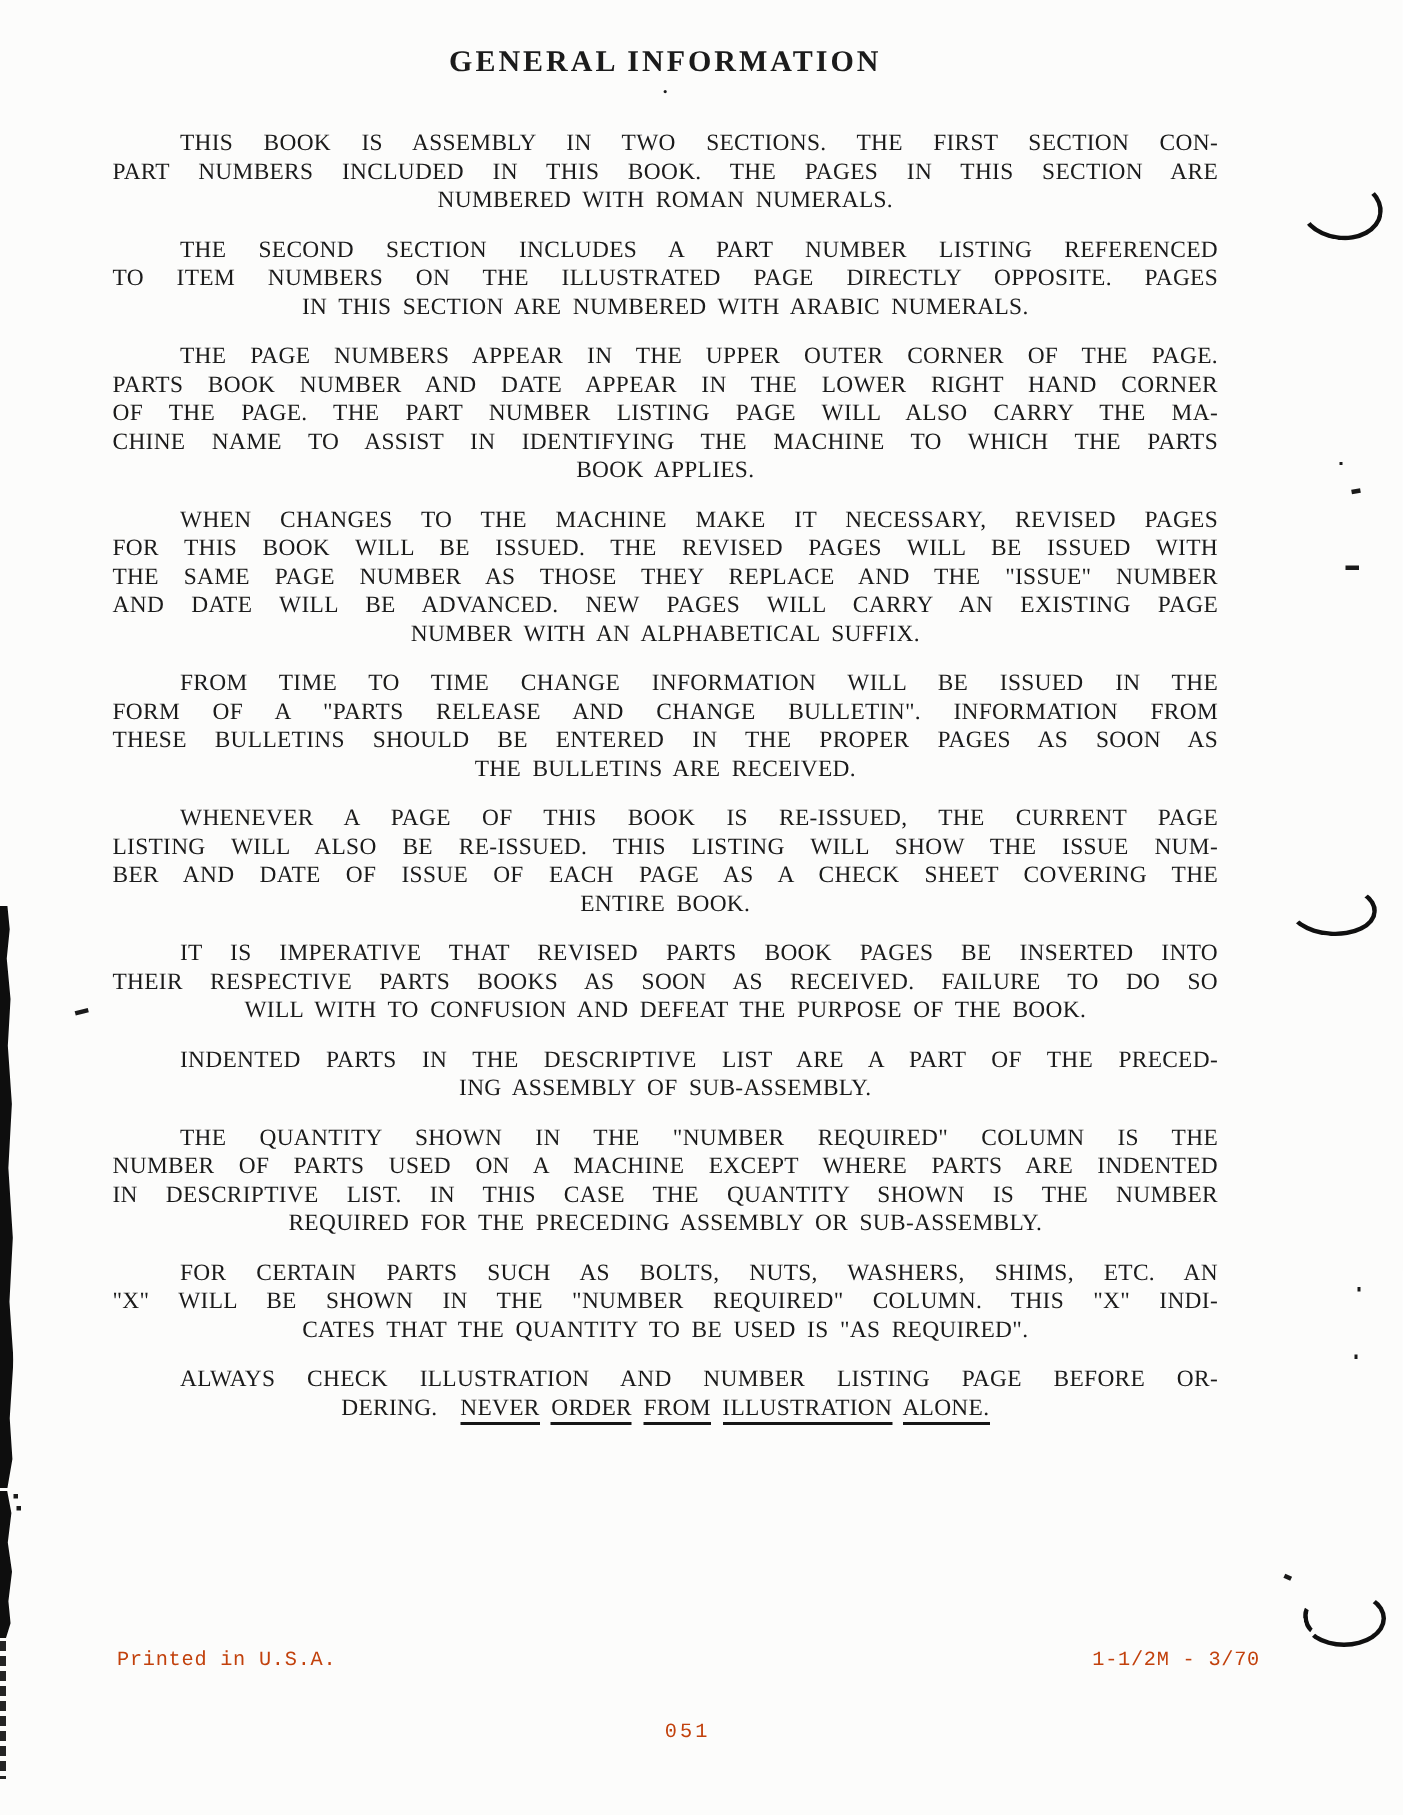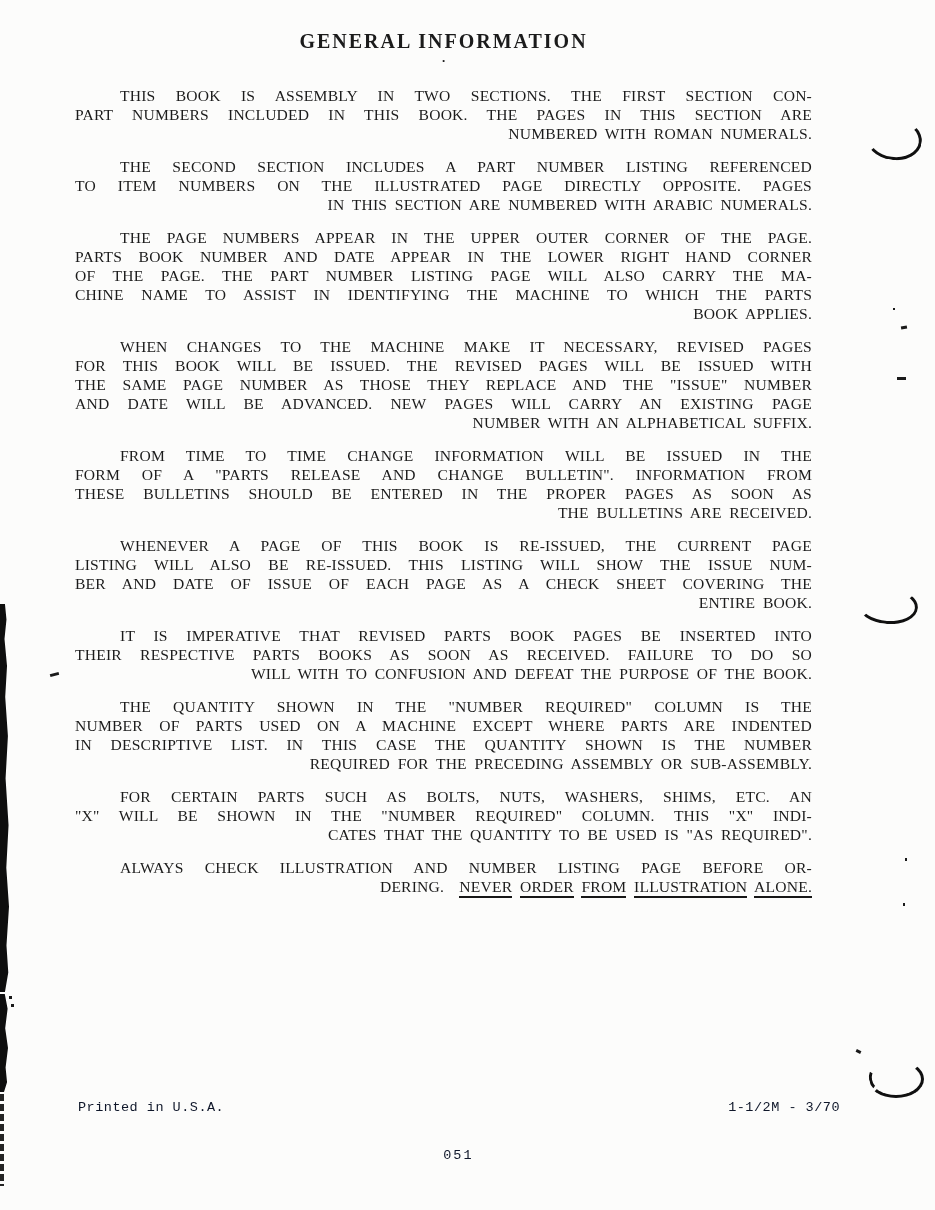--- a/index.html
+++ b/index.html
@@ -22,27 +22,27 @@
     position:absolute;top:50px;left:75px;width:737px;
     text-align:center;font-size:13px;font-weight:bold;
   }
   .body-text{
     position:absolute;top:86px;left:75px;width:737px;
     font-size:15.6px;line-height:19px;
     word-spacing:3.5px;letter-spacing:0.2px;
   }
   .para{margin-bottom:14px;}
   .line.just{text-align:justify;text-align-last:justify;}
-  .line.last{text-align:right;white-space:pre-wrap;}
+  .line.last{text-align:center;white-space:pre-wrap;}
   .line.first{text-indent:45px;}
   .uw{border-bottom:2.5px solid #161616;padding-bottom:1px;}
   .footer{
     position:absolute;top:1100px;left:78px;width:762px;height:18px;
     font-family:"Liberation Mono",monospace;
-    font-size:13.5px;letter-spacing:0.5px;color:#0f172a;
+    font-size:13.5px;letter-spacing:0.5px;color:#c2410c;
   }
   .footer .f-left{position:absolute;left:0;top:0;}
   .footer .f-center{position:absolute;left:50%;transform:translateX(-52%);top:0;letter-spacing:2px;margin-top:48px;}
   .footer .f-right{position:absolute;right:0;top:0;}
   
   .left-bar{position:absolute;left:0;background:#0e0e0e;}
   .bar1{top:604px;width:9px;height:388px;
     clip-path:polygon(0 0,55% 0,72% 4%,50% 9%,78% 16%,58% 24%,88% 34%,62% 45%,95% 57%,70% 68%,100% 78%,72% 88%,92% 95%,55% 100%,0 100%);}
   .bar2{top:994px;width:8px;height:98px;
     clip-path:polygon(0 0,60% 0,95% 15%,65% 35%,100% 55%,70% 75%,88% 90%,50% 100%,0 100%);}
@@ -103,20 +103,24 @@
         <div class="line just">LISTING WILL ALSO BE RE-ISSUED. THIS LISTING WILL SHOW THE ISSUE NUM-</div>
         <div class="line just">BER AND DATE OF ISSUE OF EACH PAGE AS A CHECK SHEET COVERING THE</div>
         <div class="line last">ENTIRE BOOK.</div>
       </div>
       <div class="para">
         <div class="line just first">IT IS IMPERATIVE THAT REVISED PARTS BOOK PAGES BE INSERTED INTO</div>
         <div class="line just">THEIR RESPECTIVE PARTS BOOKS AS SOON AS RECEIVED.  FAILURE TO DO SO</div>
         <div class="line last">WILL WITH TO CONFUSION AND DEFEAT THE PURPOSE OF THE BOOK.</div>
       </div>
       <div class="para">
+        <div class="line just first">INDENTED PARTS IN THE DESCRIPTIVE LIST ARE A PART OF THE PRECED-</div>
+        <div class="line last">ING ASSEMBLY OF SUB-ASSEMBLY.</div>
+      </div>
+      <div class="para">
         <div class="line just first">THE QUANTITY SHOWN IN THE "NUMBER REQUIRED" COLUMN IS THE</div>
         <div class="line just">NUMBER OF PARTS USED ON A MACHINE EXCEPT WHERE PARTS ARE INDENTED</div>
         <div class="line just">IN DESCRIPTIVE LIST.  IN THIS CASE THE QUANTITY SHOWN IS THE NUMBER</div>
         <div class="line last">REQUIRED FOR THE PRECEDING ASSEMBLY OR SUB-ASSEMBLY.</div>
       </div>
       <div class="para">
         <div class="line just first">FOR CERTAIN PARTS SUCH AS BOLTS, NUTS, WASHERS, SHIMS, ETC. AN</div>
         <div class="line just">"X" WILL BE SHOWN IN THE "NUMBER REQUIRED" COLUMN.  THIS "X" INDI-</div>
         <div class="line last">CATES THAT THE QUANTITY TO BE USED IS "AS REQUIRED".</div>
       </div>

